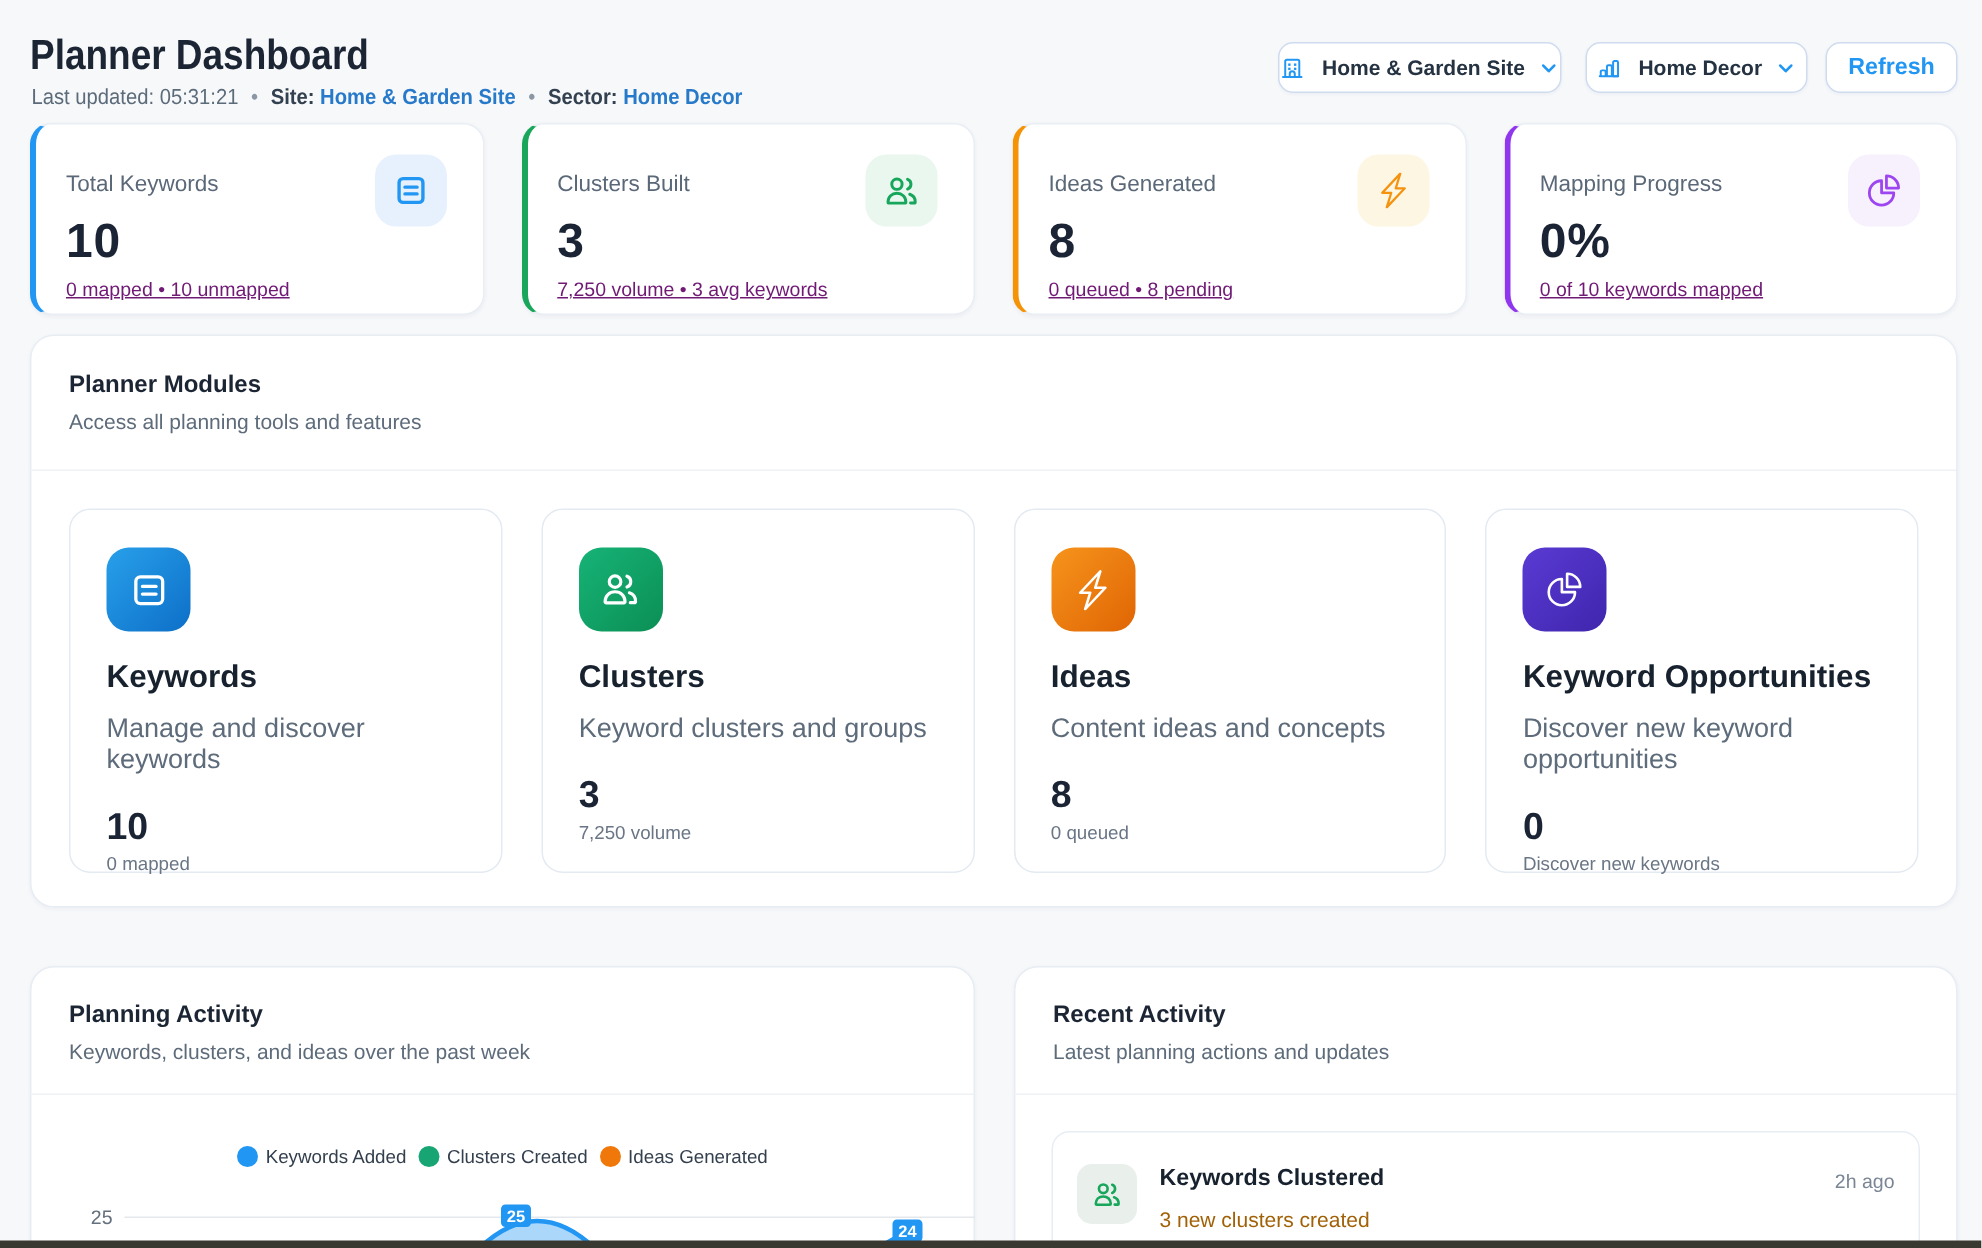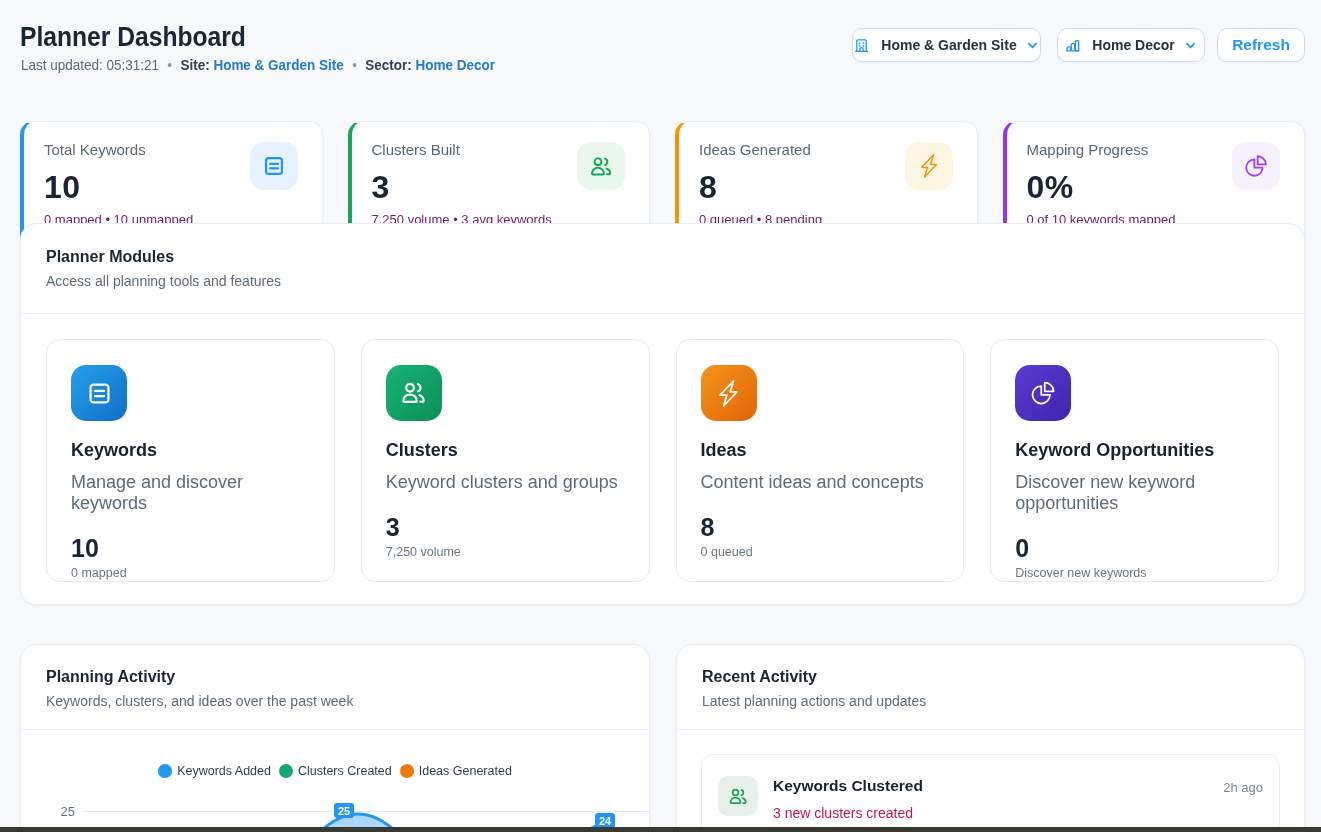--- a/index.html
+++ b/index.html
@@ -16,55 +16,55 @@
 .controls { position:absolute; top:28px; right:16px; display:flex; }
 .btn { height:34px; background:#fff; border:1px solid #cfdcf0; border-radius:10px; display:flex; align-items:center; justify-content:center; font-size:14px; font-weight:700; color:#243242; box-shadow:0 1px 2px rgba(30,60,110,.04); white-space:nowrap; }
 .btn.b1 { width:189px; margin-right:16px; }
 .btn.b2 { width:148px; margin-right:12px; }
 .btn svg { margin-right:12px; }
 .btn .chev { margin-left:9px; margin-right:0; }
 .btn.refresh { color:#2196f3; width:88px; font-size:15.5px; }
 
 
 .stats { position:absolute; left:20px; top:82px; width:1285px; display:grid; grid-template-columns:repeat(4,1fr); gap:25px; }
-.stat { position:relative; background:#fff; border:1px solid #e9eef5; border-left:4px solid #2196f3; border-radius:14px; height:128px; padding:19px 24px 0 20px; box-shadow:0 1px 3px rgba(16,42,84,.05);margin-top:39px; }
+.stat { position:relative; background:#fff; border:1px solid #e9eef5; border-left:4px solid #2196f3; border-radius:14px; height:128px; padding:31px 24px 0 20px; box-shadow:0 1px 3px rgba(16,42,84,.05); }
 .stat .t { font-size:15px; color:#5a6878; }
 .stat .n { font-size:32px; font-weight:700; color:#1b2434; margin-top:11px; letter-spacing:0.5px; }
 .stat .c { font-size:13px; color:#701a75; margin-top:6px;text-decoration:underline; }
 .stat .ic { position:absolute; right:24px; top:20px; width:48px; height:48px; border-radius:14px; display:flex; align-items:center; justify-content:center; }
 
 
 .modcard { position:absolute; left:20px; top:223px; width:1285px; height:382px; background:#fff; border:1px solid #e8edf4; border-radius:16px; box-shadow:0 1px 3px rgba(16,42,84,.05); }
 .sechead { padding:24px 25px 0 25px; }
 .sechead .h { font-size:16px; font-weight:700; color:#1c2534; }
 .sechead .s { font-size:14px; color:#5d6b7a; margin-top:7px; }
 .modcard .divider { border-top:1px solid #eef1f6; margin-top:24px; }
 .modgrid { display:grid; grid-template-columns:repeat(4,1fr); gap:26px; padding:25px 25px 0 25px; }
 .module { border:1px solid #e4eaf2; border-radius:14px; height:243px; padding:25px 24px; background:#fff; }
 .module .mic { width:56px; height:56px; border-radius:15px; display:flex; align-items:center; justify-content:center; }
-.module .mt { font-size:18px; font-weight:700; color:#18222f; margin-top:19px; }
+.module .mt { font-size:21px; font-weight:700; color:#18222f; margin-top:19px; }
 .module .md { font-size:18px; color:#5d6b7a; margin-top:11px; }
 .module .mn { font-size:25px; font-weight:700; color:#1b2434; margin-top:20px; }
 .module .mc { font-size:12.5px; color:#6a7686; margin-top:3px; }
 
 
 .bcard { position:absolute; top:644px; background:#fff; border:1px solid #e8edf4; border-radius:16px; box-shadow:0 1px 3px rgba(16,42,84,.05); height:260px; }
 .bcard.left { left:20px; width:630px; }
 .bcard.right { left:676px; width:629px; }
 .bcard .divider { border-top:1px solid #eef1f6; margin-top:20px; }
 
 .legend { display:flex; justify-content:center; gap:8px; margin-top:34px; font-size:12.5px; color:#333f4d; }
 .legend .li { display:flex; align-items:center; gap:5px; }
 .legend .dotc { width:14px; height:14px; border-radius:50%; }
 
 .activity-item { margin:24px 24px 0 24px; border:1px solid #e8edf4; border-radius:12px; padding:21px 16px 20px 16px; display:flex; }
 .activity-item .aic { width:40px; height:40px; border-radius:10px; background:#e9efeb; display:flex; align-items:center; justify-content:center; flex:none; }
 .activity-item .atxt { margin-left:15px; flex:1; }
 .activity-item .at { font-size:15.5px; font-weight:700; color:#18222f; margin-top:1px; }
-.activity-item .ad { font-size:14px; color:#be185d; margin-top:10px; }
+.activity-item .ad { font-size:14px; color:#a16207; margin-top:10px; }
 .activity-item .ago { font-size:13px; color:#7a8694; margin-top:4px; }
 
 .darkbar { position:absolute; left:0; bottom:0; width:1321px; height:5.5px; background:#3a3931; z-index:50; }
 </style>
 </head>
 <body>
 
 <h1 class="title">Planner Dashboard</h1>
 <div class="meta">Last updated: 05:31:21<span class="dot">•</span><b>Site:</b> <a>Home &amp; Garden Site</a><span class="dot">•</span><b>Sector:</b> <a>Home Decor</a></div>
 

